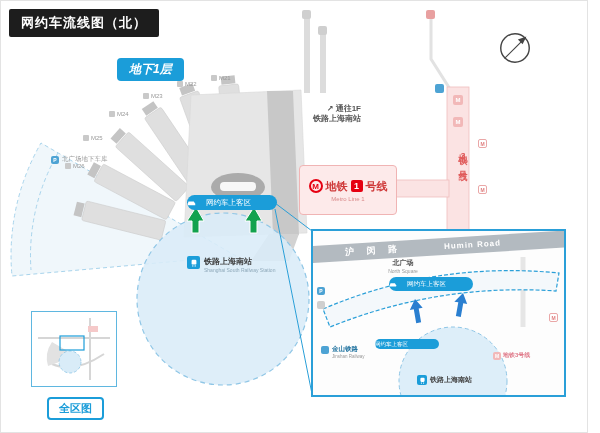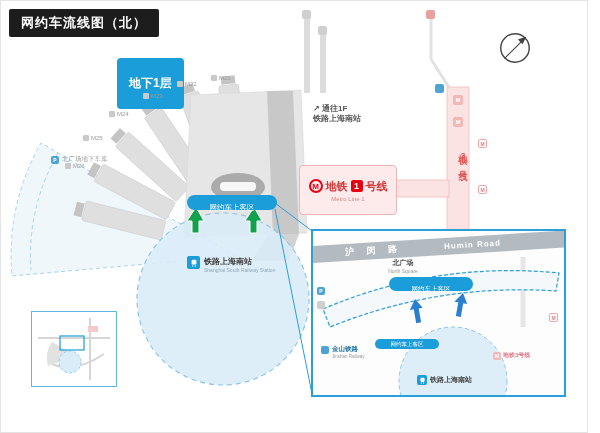--- a/index.html
+++ b/index.html
@@ -3,26 +3,26 @@
 <meta charset="utf-8">
 <style>
   html,body{margin:0;padding:0;background:#fff;}
   .canvas{position:relative;width:588px;height:433px;background:#ffffff;overflow:hidden;
     font-family:"Liberation Sans","DejaVu Sans",sans-serif;border:1px solid #e3e3e3;box-sizing:border-box;}
   .abs{position:absolute;}
   svg.layer{position:absolute;left:0;top:0;}
 
   .title-badge{left:8px;top:8px;background:#1d1d1d;color:#fff;font-size:13px;font-weight:bold;
     padding:5px 12px;border-radius:2px;letter-spacing:1px;}
-  .pill-badge{background:#1b9dd9;color:#fff;font-weight:bold;font-size:12px;padding:17px 12px;border-radius:4px;}
+  .pill-badge{background:#1b9dd9;color:#fff;font-weight:bold;font-size:12px;padding:3px 12px;border-radius:4px;font-style:italic;}
   .outline-badge{background:#fff;border:2px solid #1b9dd9;color:#1b9dd9;font-weight:bold;font-size:11px;
     padding:2px 10px;border-radius:4px;}
 
   .pickup-pill{background:#1b9dd9;color:#fff;border-radius:8px;display:flex;align-items:center;
-    justify-content:center;gap:10px;white-space:nowrap;flex-direction:column;}
+    justify-content:flex-start;gap:10px;white-space:nowrap;}
   .main-pickup{left:186px;top:194px;width:90px;height:15px;font-size:7.5px;}
 
   .metro-box{left:298px;top:164px;width:96px;height:48px;background:#fdeaea;border:1px solid #f0b4b4;
     border-radius:4px;display:flex;flex-direction:column;align-items:center;justify-content:center;gap:2px;}
   .metro-row{display:flex;align-items:center;gap:3px;color:#cf3a3a;font-weight:bold;font-size:11px;}
   .metro-logo{width:14px;height:14px;border:2px solid #e60012;border-radius:50%;color:#e60012;font-size:8px;
     font-weight:bold;display:flex;align-items:center;justify-content:center;box-sizing:border-box;}
   .metro-num{background:#e60012;color:#fff;width:12px;height:12px;font-size:9px;font-weight:bold;
     display:flex;align-items:center;justify-content:center;border-radius:2px;}
   .metro-en{font-size:6px;color:#d98a8a;}
@@ -162,21 +162,21 @@
   <div class="abs marker" style="left:64px;top:162px;">
       <span class="marker-box"></span>
       <span>M26</span>
     </div>
 
   <div class="abs garage" style="left:50px;top:154px;">
     <span class="mini-chip chip-blue" style="width:8px;height:8px;font-size:5px;">P</span>
     <span>北广场地下车库</span>
   </div>
 
-  <div class="abs bus-hub" style="left:312px;top:103px;">
+  <div class="abs bus-hub" style="left:312px;top:103px;text-align:right;">
     <div><span>↗</span> <span>通往1F</span></div>
     <div>铁路上海南站</div>
   </div>
 
   <div class="abs metro-box">
     <div class="metro-row">
       <span class="metro-logo">M</span>
       <span>地铁</span>
       <span class="metro-num">1</span>
       <span>号线</span>
@@ -280,14 +280,15 @@
           <path d="M58,6 V68"></path>
           <path d="M20,52 Q42,62 72,42"></path>
       </g>
       <path d="M44,44 L20,30 A28,28 0 0 0 16,54 Z" fill="#e2e2e2"></path>
       <circle cx="38" cy="50" r="11" fill="#d9ecf8" stroke="#8fc6e6" stroke-width="0.8" stroke-dasharray="3 2"></circle>
       <rect x="56" y="14" width="10" height="6" fill="#f5c9c9"></rect>
       <rect x="28" y="24" width="24" height="14" fill="none" stroke="#1b9dd9" stroke-width="1.2"></rect>
     </svg>
   </div>
 
+  <div class="abs outline-badge" style="left:46px;top:396px;">全区图</div>
 
 </div>
 
 </body></html>

